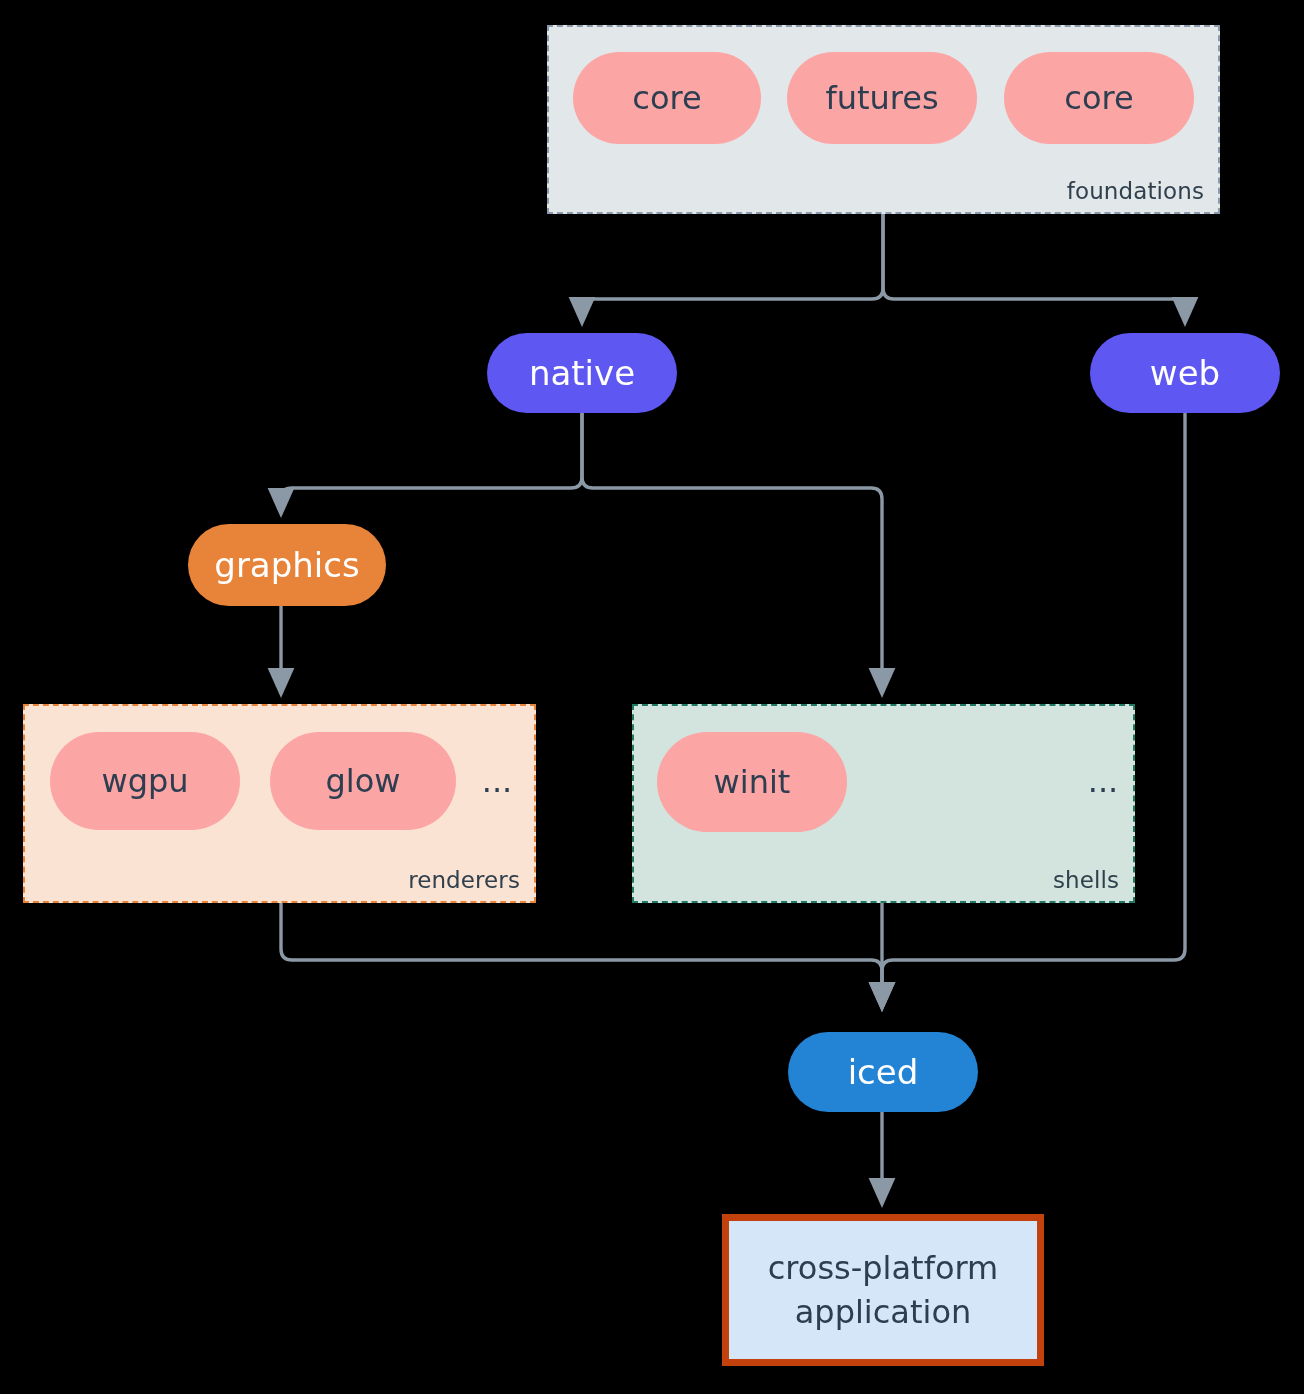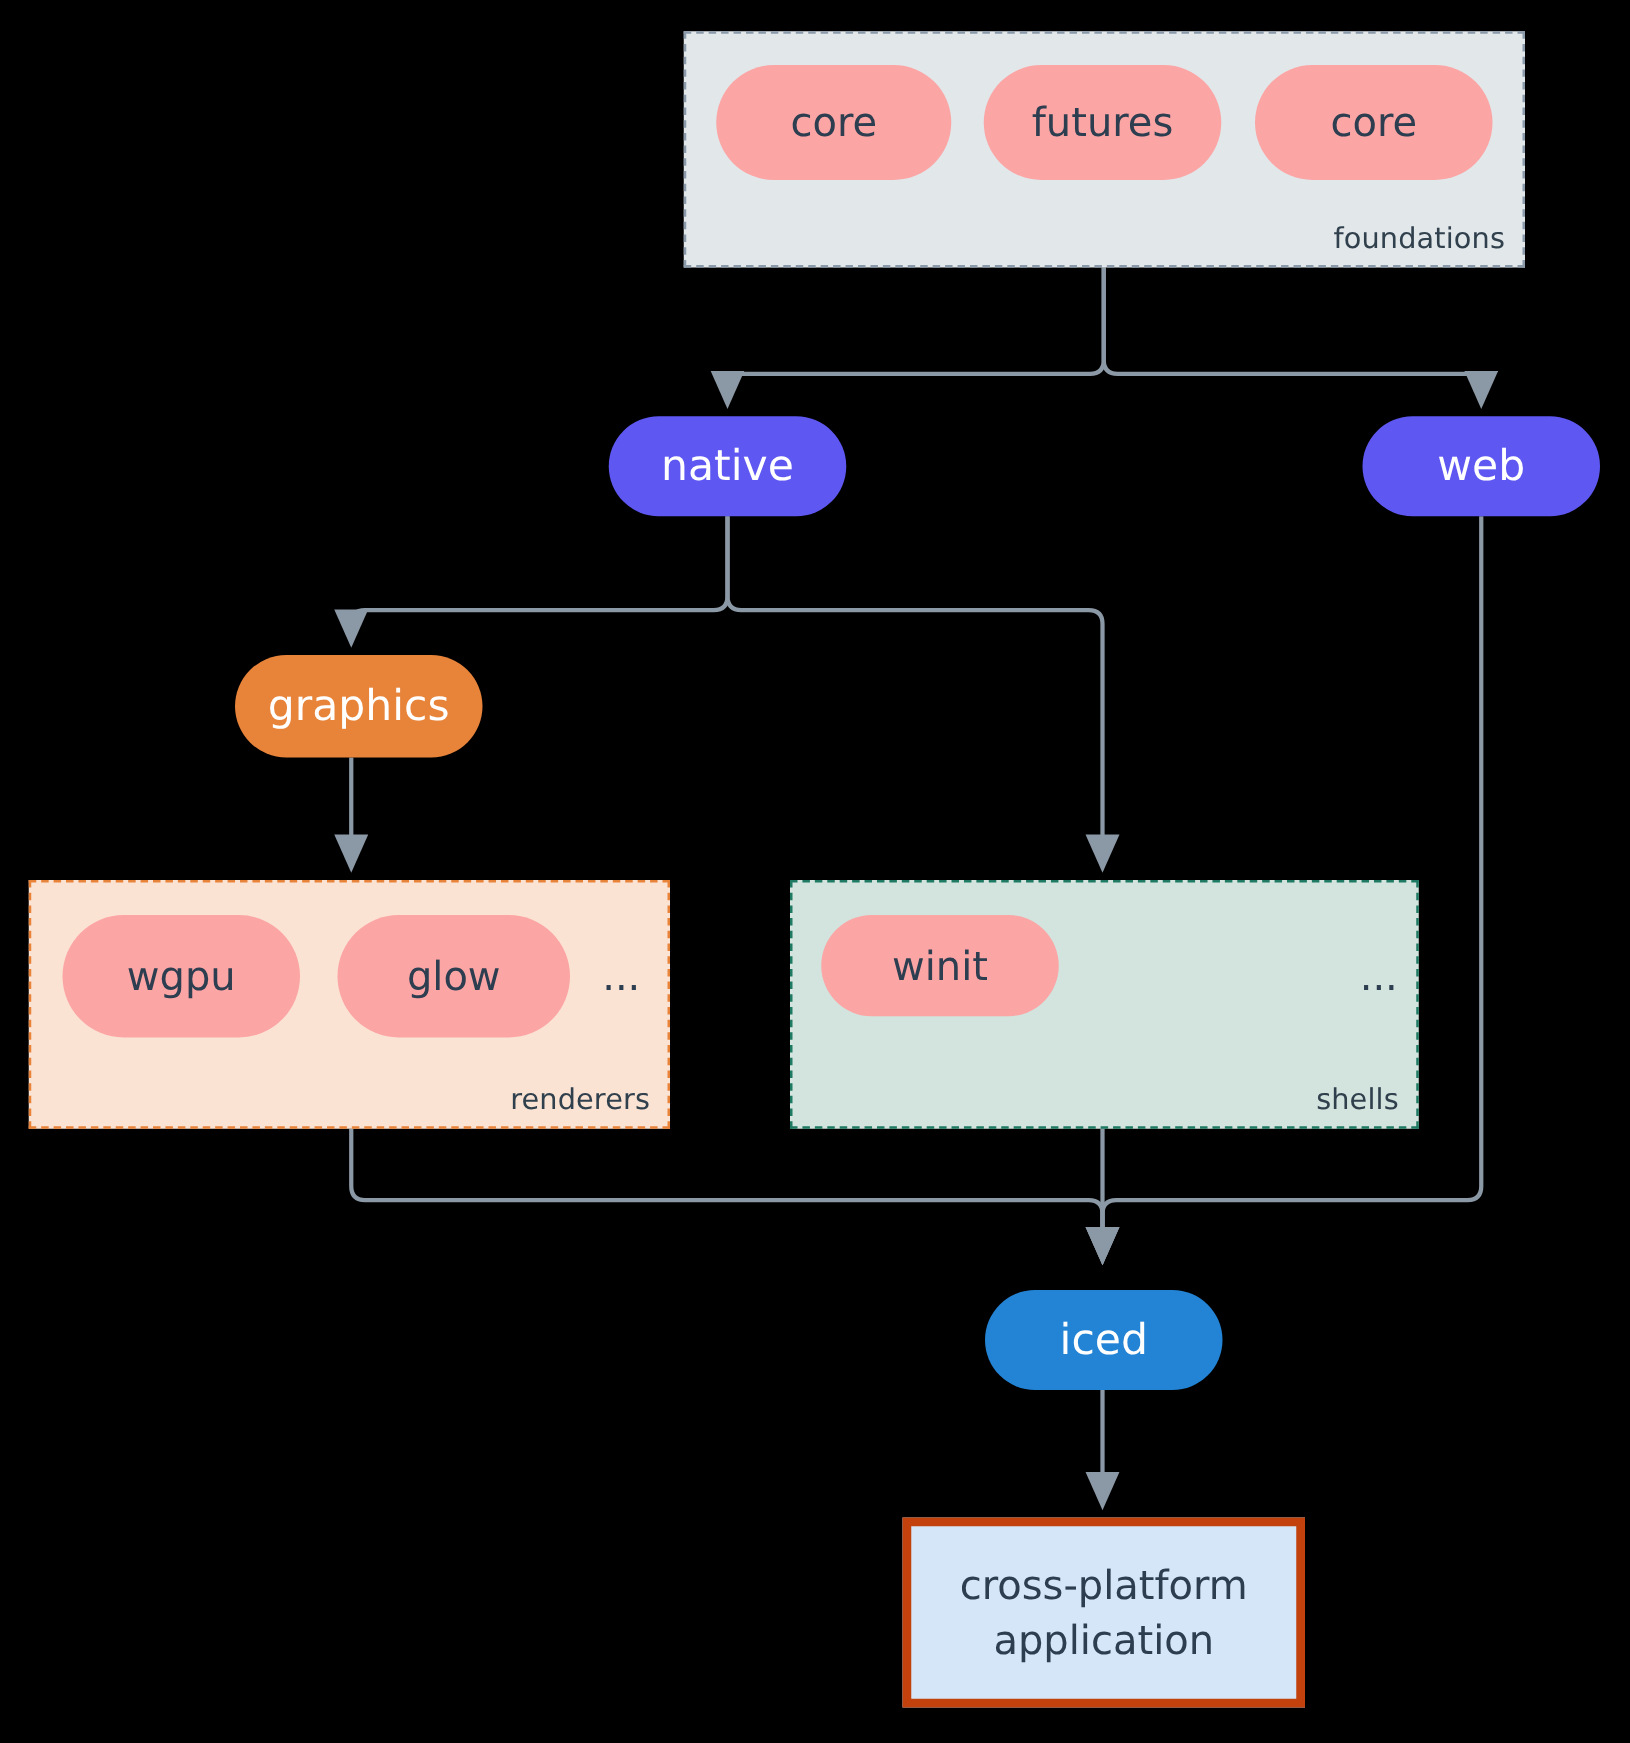--- a/index.html
+++ b/index.html
@@ -81,21 +81,21 @@
 
   
   .pill-core    { left: 573px; top: 52px;  width: 188px; height: 92px; }
   .pill-futures { left: 787px; top: 52px;  width: 190px; height: 92px; }
   .pill-style   { left: 1004px;top: 52px;  width: 190px; height: 92px; }
   
   .pill-wgpu { left: 50px;  top: 732px; width: 190px; height: 98px; }
   .pill-glow { left: 270px; top: 732px; width: 186px; height: 98px; }
   .ell-renderers { left: 470px; top: 757px; width: 54px; height: 48px; }
   
-  .pill-winit  { left: 657px; top: 732px; width: 190px; height: 81px; }
+  .pill-winit  { left: 657px; top: 732px; width: 190px; height: 100px; }
   .pill-glutin { left: 873px; top: 732px; width: 190px; height: 98px; }
   .ell-shells  { left: 1076px; top: 757px; width: 54px; height: 48px; }
 
   
   .node {
     position: absolute;
     border-radius: 999px;
     display: flex;
     align-items: center;
     justify-content: center;

